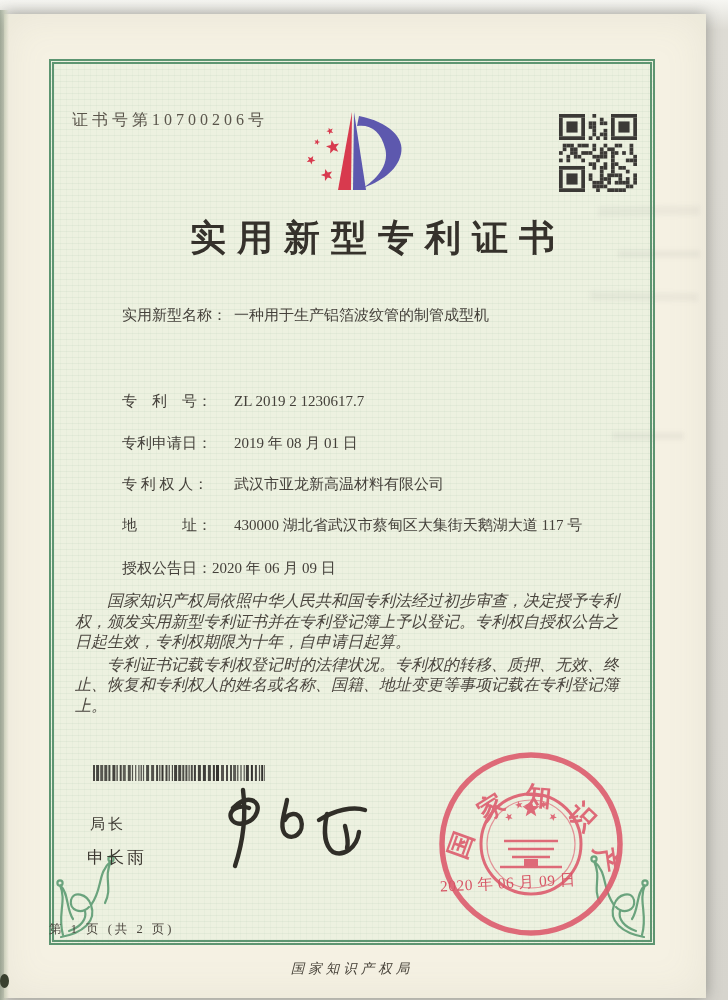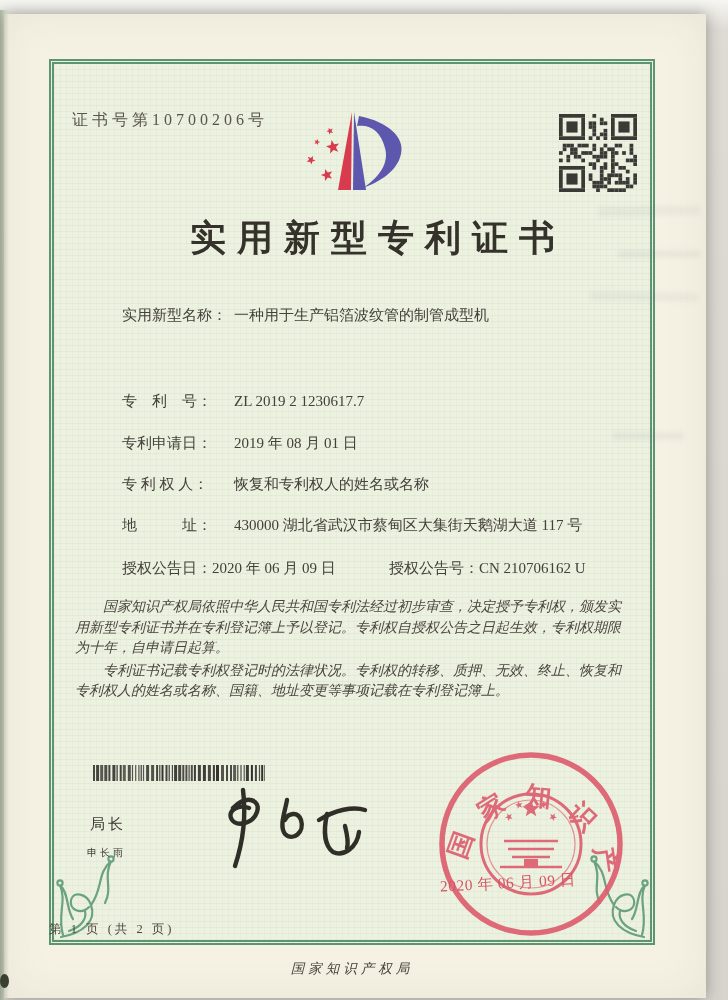--- a/index.html
+++ b/index.html
@@ -40,27 +40,27 @@
   .qr{position:absolute;left:559px;top:114px;width:78px;height:78px;}
 
   .title{position:absolute;left:49px;top:214px;width:658px;text-align:center;
          font-size:36px;font-weight:600;letter-spacing:11px;color:#35312b;}
 
   .row{position:absolute;left:75px;width:560px;font-size:15px;color:var(--ink);white-space:nowrap;margin-left:47px;}
   .row .lab{display:inline-block;min-width:112px;}
   .r0{top:306px}.r1{top:349px}.r2{top:392px}.r3{top:434px}.r4{top:475px}.r5{top:516px}.r6{top:559px}
   .grant-no{position:absolute;left:267px;top:0;}
 
-  .paras{position:absolute;left:75px;top:591px;width:557px;font-size:14px;line-height:20.5px;
-         color:#4a453e;font-style:italic;margin-top:6px;}
+  .paras{position:absolute;left:75px;top:591px;width:557px;font-size:16px;line-height:20.5px;
+         color:#4a453e;font-style:italic;}
   .paras p{margin:0 0 2px 0;text-indent:2em;}
 
   .barcode{position:absolute;left:93px;top:765px;width:172px;height:16px;}
   .signer-title{position:absolute;left:90px;top:815px;font-size:15px;letter-spacing:3px;color:#3c3831;}
-  .signer-name{position:absolute;left:87px;top:846px;font-size:10px;letter-spacing:3px;color:#3c3831;}
+  .signer-name{position:absolute;left:87px;top:846px;font-size:17px;letter-spacing:3px;color:#3c3831;}
   .signature{position:absolute;left:203px;top:786px;width:170px;height:85px;}
   .seal{position:absolute;left:426px;top:747px;width:200px;height:192px;opacity:.92;}
 
   .page-no{position:absolute;left:49px;top:921px;width:606px;
            font-size:12.5px;letter-spacing:3px;color:#4c473f;}
   .back-note{position:absolute;left:49px;top:960px;width:606px;text-align:center;
              font-size:13.5px;letter-spacing:4px;color:#474239;font-style:italic;}
 </style>
 </head>
 <body>
@@ -250,28 +250,27 @@
   <div class="row r0">
     <span class="lab">实用新型名称：</span><span>一种用于生产铝箔波纹管的制管成型机</span>
   </div>
   <div class="row r2">
     <span class="lab">专　利　号：</span><span>ZL 2019 2 1230617.7</span>
   </div>
   <div class="row r3">
     <span class="lab">专利申请日：</span><span>2019 年 08 月 01 日</span>
   </div>
   <div class="row r4">
-    <span class="lab">专 利 权 人：</span><span>恢复和专利权人的姓名或名称</span>
+    <span class="lab">专 利 权 人：</span><span>武汉市亚龙新高温材料有限公司</span>
   </div>
   <div class="row r5">
     <span class="lab">地　　　址：</span><span>430000 湖北省武汉市蔡甸区大集街天鹅湖大道 117 号</span>
   </div>
   <div class="row r6">
     <span>授权公告日：</span><span>2020 年 06 月 09 日</span>
-    <span class="grant-no"><span>授权公告号：</span><span>CN 210706162 U</span></span>
   </div>
 
   <div class="paras">
     <p>国家知识产权局依照中华人民共和国专利法经过初步审查，决定授予专利权，颁发实用新型专利证书并在专利登记簿上予以登记。专利权自授权公告之日起生效，专利权期限为十年，自申请日起算。</p>
     <p>专利证书记载专利权登记时的法律状况。专利权的转移、质押、无效、终止、恢复和专利权人的姓名或名称、国籍、地址变更等事项记载在专利登记簿上。</p>
   </div>
 
   <svg class="barcode" id="barcode" viewBox="0 0 172 16" preserveAspectRatio="none">
       <rect x="0" y="0" width="2" height="16" fill="#2f2d2a" opacity="0.87"></rect>
       <rect x="3.1" y="0" width="3" height="16" fill="#2f2d2a" opacity="0.88"></rect>

